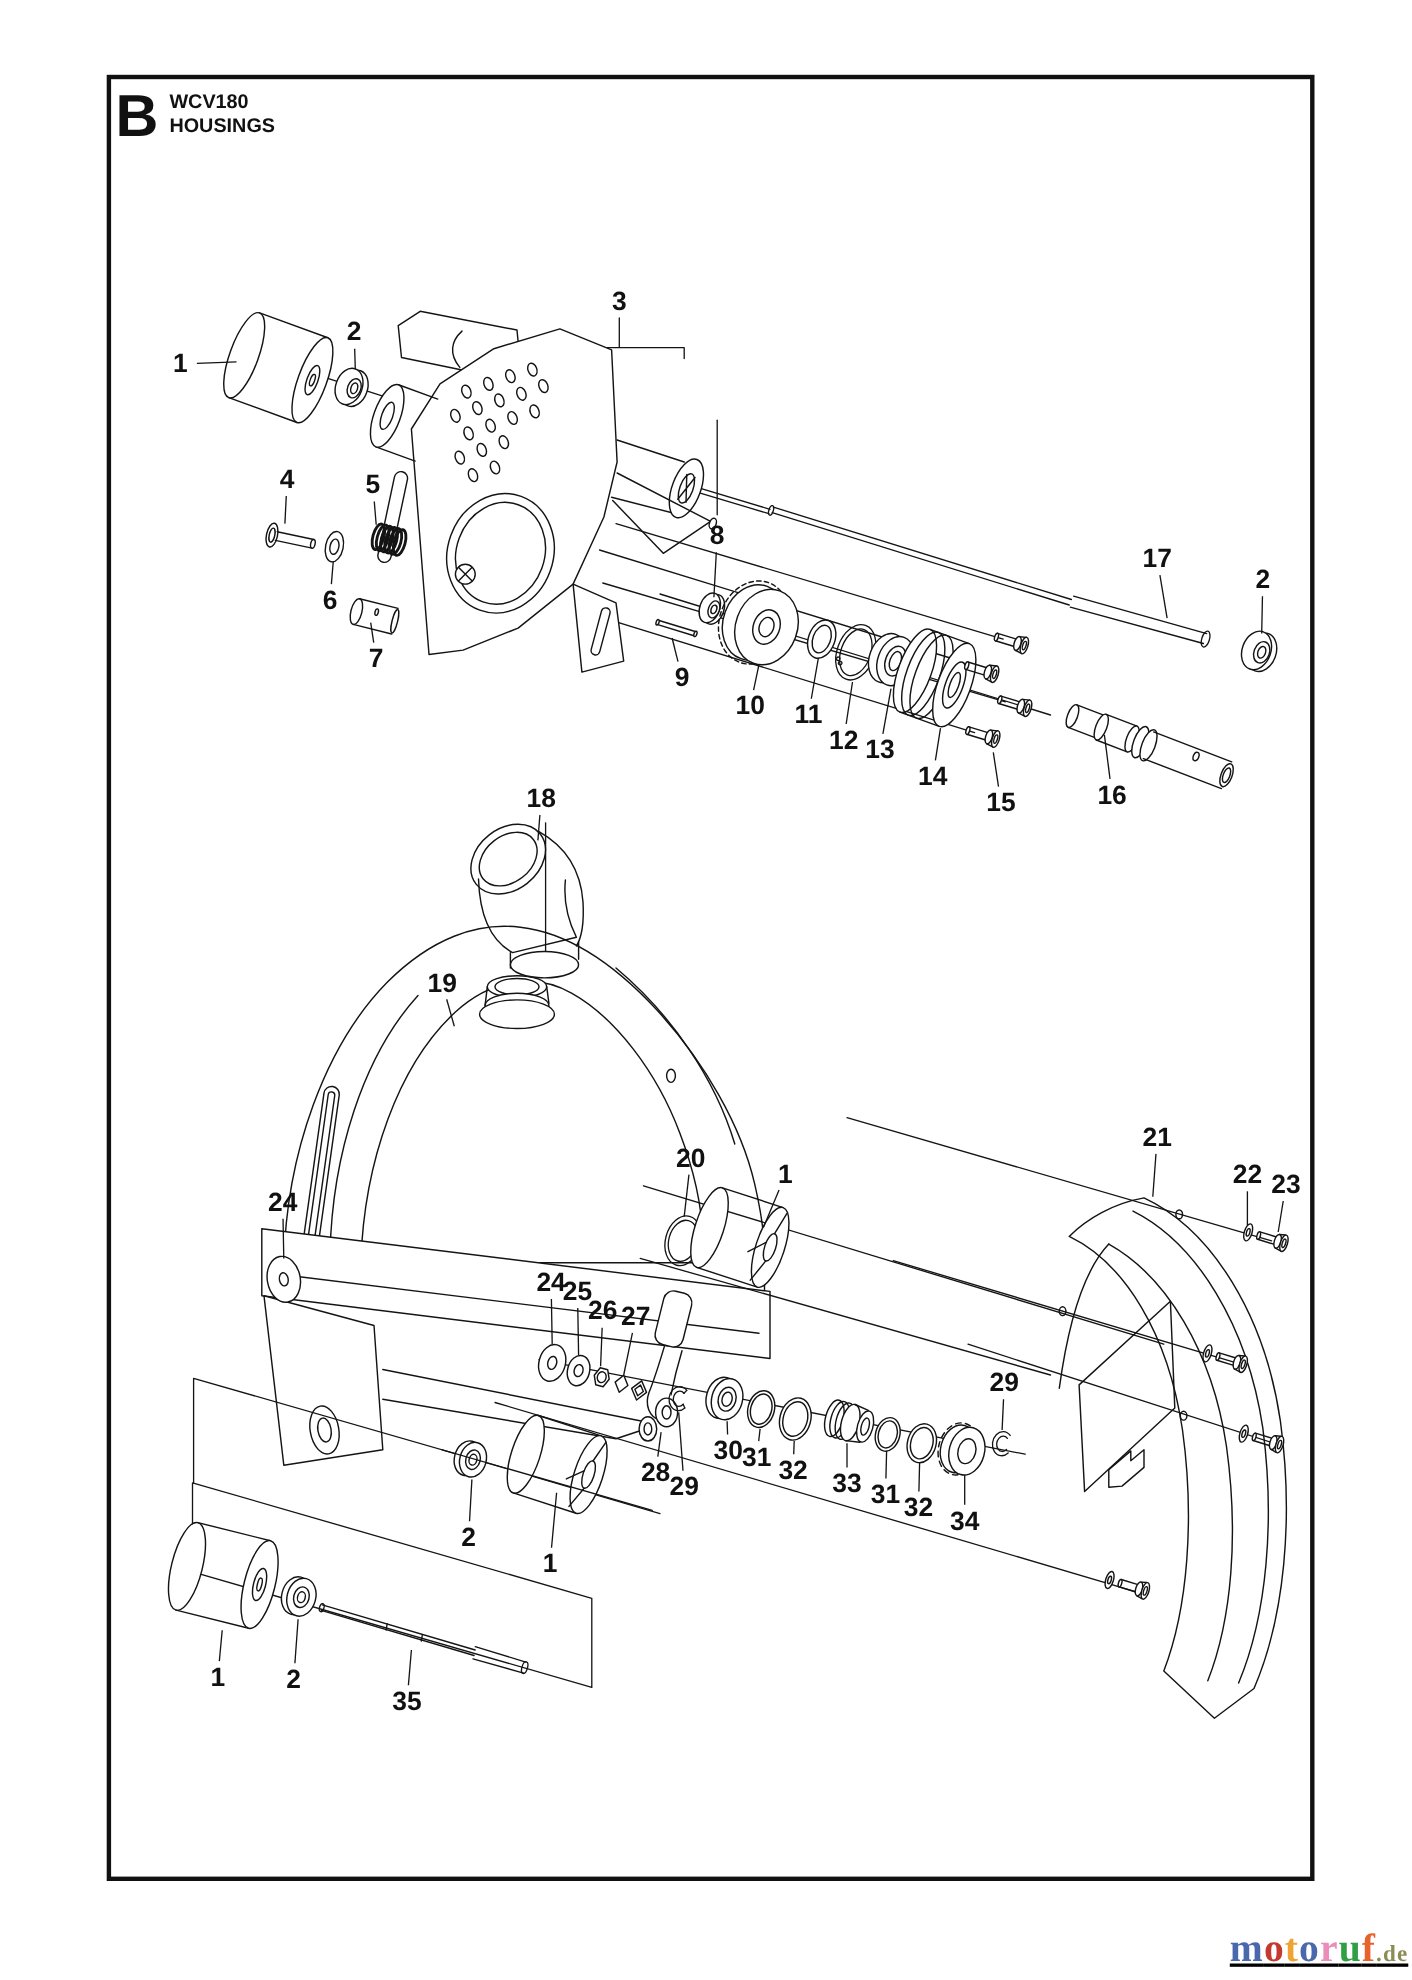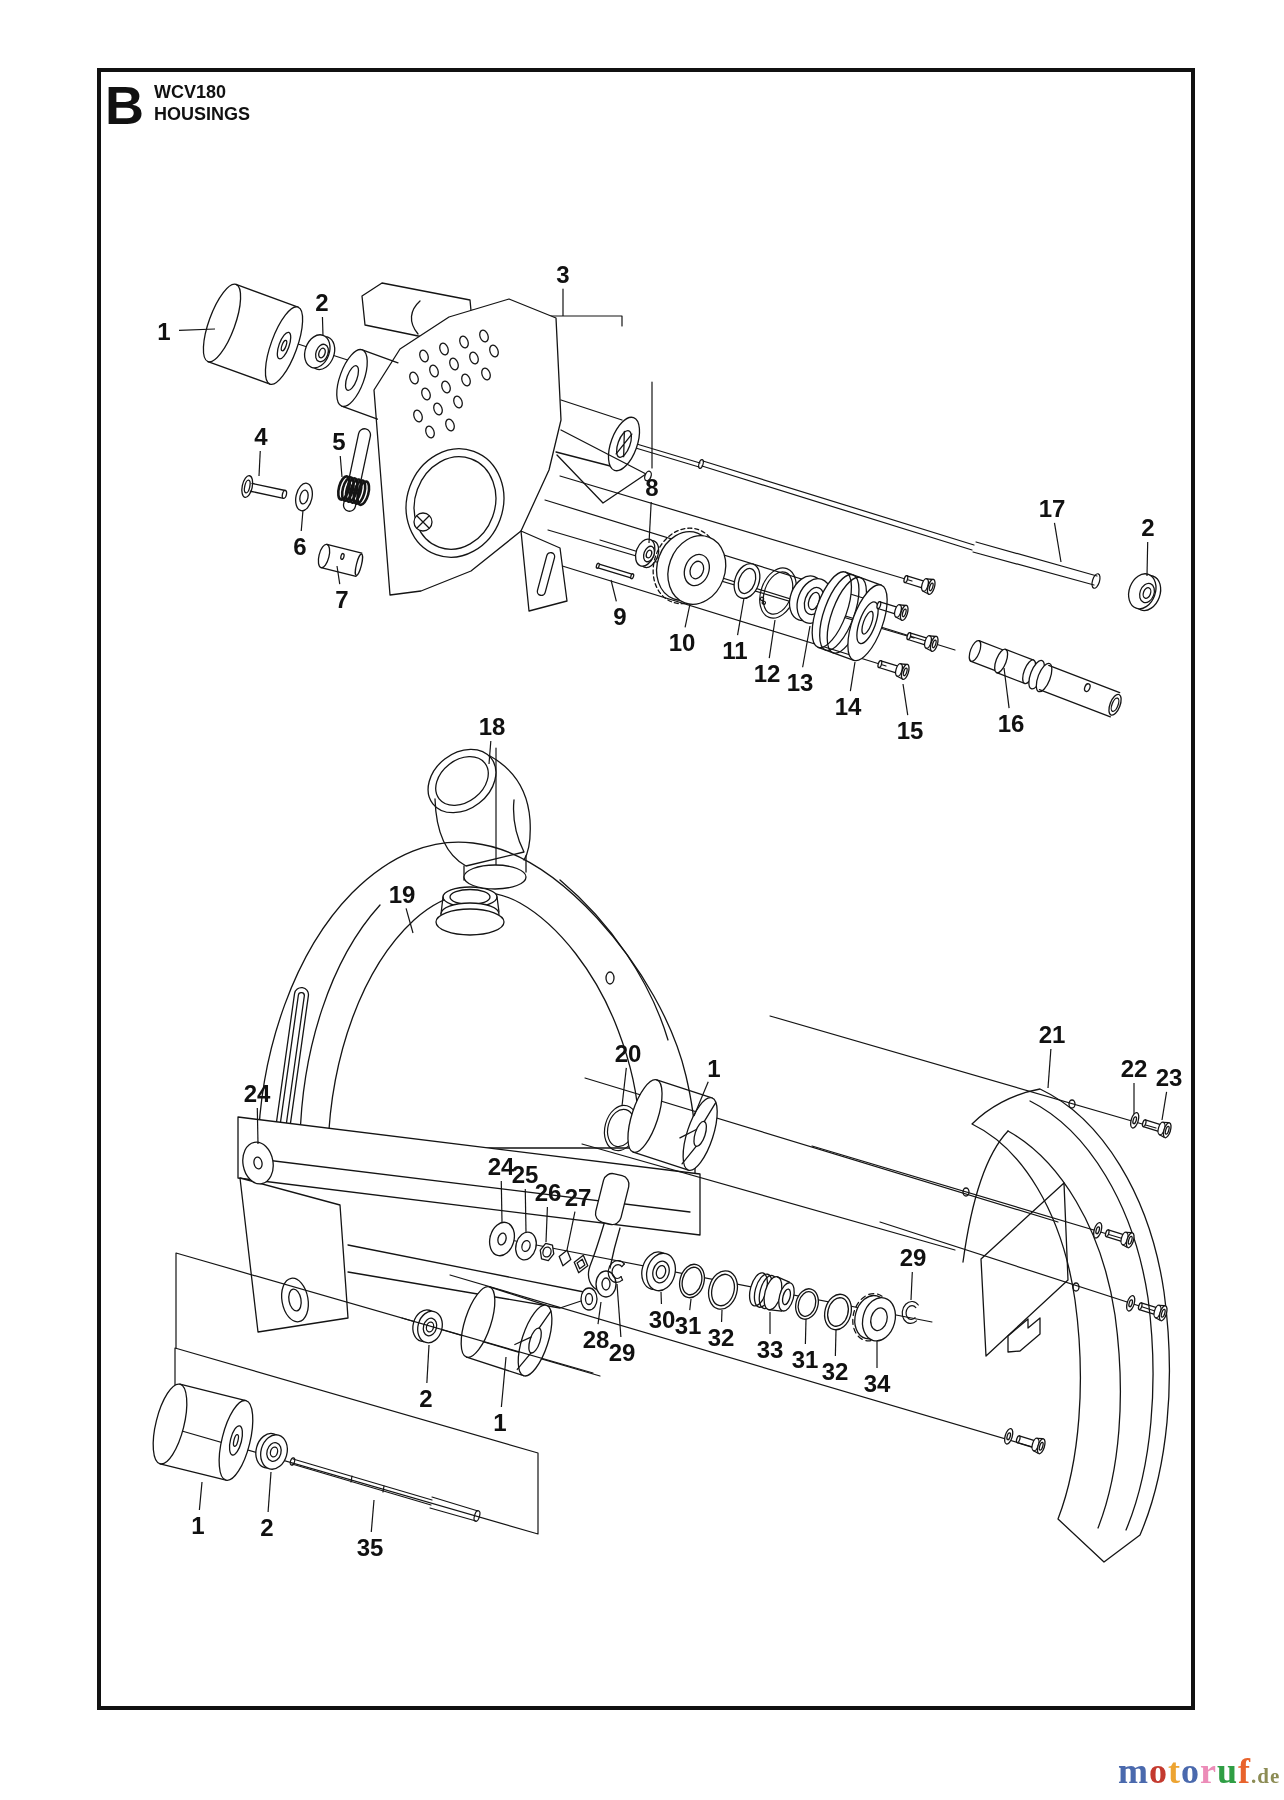--- a/index.html
+++ b/index.html
@@ -10,21 +10,21 @@
   .pt{stroke:#141414;stroke-width:1.3;fill:#fff;stroke-linejoin:round;stroke-linecap:round;}
   .ln{stroke:#141414;stroke-width:1.2;fill:none;stroke-linejoin:round;stroke-linecap:round;}
   .thick{stroke-width:2.6;}
   .frame{fill:none;stroke:#111;stroke-width:4;}
   text.callout{font:bold 24px "Liberation Sans", sans-serif;fill:#111;
                text-anchor:middle;dominant-baseline:central;}
   text.hdr-b{font:bold 54px "Liberation Sans", sans-serif;fill:#111;}
   text.hdr-s{font:bold 18px "Liberation Sans", sans-serif;fill:#111;}
   .leader{stroke:#141414;stroke-width:1.2;fill:none;}
   #watermark{position:absolute;left:1118px;top:1750px;font-family:"Liberation Serif", serif;
-             font-size:36px;font-weight:bold;letter-spacing:1px;white-space:nowrap;}
+             font-size:36px;font-weight:bold;letter-spacing:1px;white-space:nowrap;text-decoration:underline;}
   #watermark .suffix{font-size:21px;font-weight:bold;}
 </style>
 </head>
 <body>
 
 <div id="page">
 <svg id="art" width="1284" height="1800" viewBox="0 0 1284 1800" xmlns="http://www.w3.org/2000/svg">
 
   <rect class="frame" x="99" y="70" width="1094" height="1638"></rect>
 

